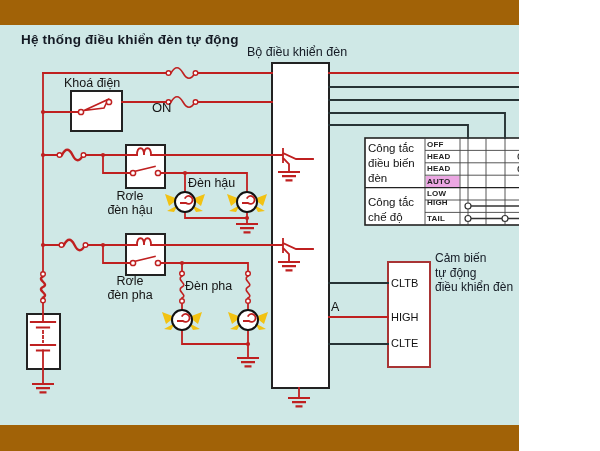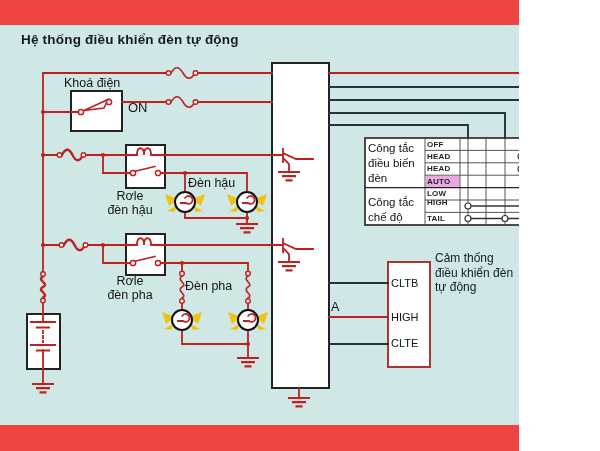--- a/index.html
+++ b/index.html
@@ -1,25 +1,25 @@
 <!DOCTYPE html>
 <html><head>
 <meta charset="utf-8">
 <style>
   html,body{margin:0;padding:0;}
-  #stage{position:relative;width:519px;height:451px;background:#ef4444;overflow:hidden;
+  #stage{position:relative;width:519px;height:451px;background:#a16207;overflow:hidden;
          font-family:"Liberation Sans","DejaVu Sans",sans-serif;}
   #bg{position:absolute;left:0;top:25px;width:600px;height:400px;background:#cfe8e6;}
   #wires{position:absolute;left:0;top:0;}
   .lbl{position:absolute;color:#141414;white-space:nowrap;line-height:1.12;}
   .navy{color:#141a24;}
   #title{left:21px;top:32px;font-size:13.5px;font-weight:bold;letter-spacing:.2px;}
   #unit-label{left:247px;top:45px;font-size:12.5px;}
   #khoa-label{left:64px;top:76px;font-size:12.5px;}
-  #on-label{left:112px;top:101px;font-size:13px;padding-left:16px;}
+  #on-label{left:136px;top:101px;font-size:13px;padding-left:16px;}
   #role-hau{left:97px;top:189px;width:66px;text-align:center;font-size:12.5px;}
   #den-hau{left:188px;top:176px;font-size:12.5px;}
   #role-pha{left:97px;top:274px;width:66px;text-align:center;font-size:12.5px;}
   #den-pha{left:185px;top:279px;font-size:12.5px;}
   #tbl-g1{left:368px;top:141px;font-size:11.5px;line-height:1.3;}
   #tbl-g2{left:368px;top:195px;font-size:11.5px;line-height:1.3;}
   .rowlbl{left:427px;width:31px;font-size:8px;font-weight:bold;color:#222;letter-spacing:.2px;}
   #sensor-label{left:435px;top:251px;font-size:12px;line-height:1.22;}
   .term{left:391px;font-size:11px;color:#111;}
   #a-label{left:331px;top:300px;font-size:12.5px;}
@@ -207,20 +207,21 @@
       <use href="#gnd" x="289" y="172"></use>
       <use href="#gnd" x="289" y="262"></use>
       <use href="#gnd" x="248" y="358"></use>
       <use href="#gnd" x="43" y="384"></use>
       <use href="#gnd" x="299" y="398"></use>
       <use href="#gnd" x="557" y="231"></use>
     </g>
   </svg>
 
   <div class="lbl navy" id="title">Hệ thống điều khiển đèn tự động</div>
+  <div class="lbl navy" id="unit-label">Bộ điều khiển đèn</div>
   <div class="lbl" id="khoa-label">Khoá điện</div>
   <div class="lbl" id="on-label">ON</div>
 
   <div class="lbl" id="role-hau">
     <div>Rơle</div>
     <div>đèn hậu</div>
   </div>
   <div class="lbl" id="den-hau">Đèn hậu</div>
 
   <div class="lbl" id="role-pha">
@@ -241,21 +242,21 @@
 
   <div class="lbl rowlbl" style="top:140.5px">OFF</div>
   <div class="lbl rowlbl" style="top:153px">HEAD</div>
   <div class="lbl rowlbl" style="top:165.3px">HEAD</div>
   <div class="lbl rowlbl" style="top:177.7px">AUTO</div>
   <div class="lbl rowlbl" style="top:190.1px">LOW</div>
   <div class="lbl rowlbl" style="top:199px">HIGH</div>
   <div class="lbl rowlbl" style="top:214.9px">TAIL</div>
 
   <div class="lbl navy" id="sensor-label">
-    <div>Cảm thống</div>
+    <div>Cảm biến</div>
+    <div>tự động</div>
     <div>điều khiển đèn</div>
-    <div>tự động</div>
   </div>
   <div class="lbl term" style="top:277px">CLTB</div>
   <div class="lbl term" style="top:311px">HIGH</div>
   <div class="lbl term" style="top:337px">CLTE</div>
   <div class="lbl" id="a-label">A</div>
 </div>
 
 </body></html>

